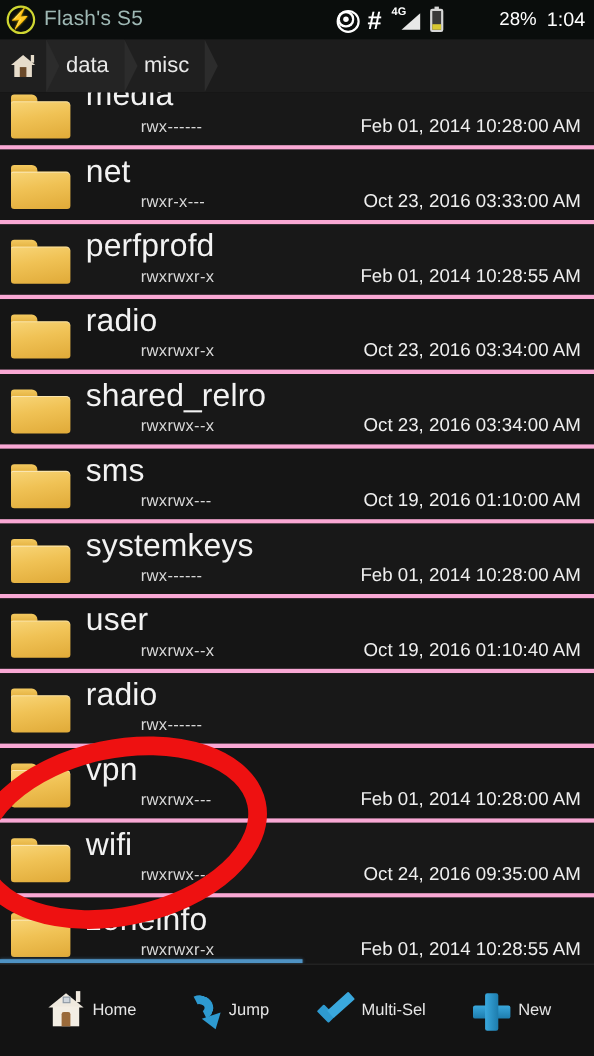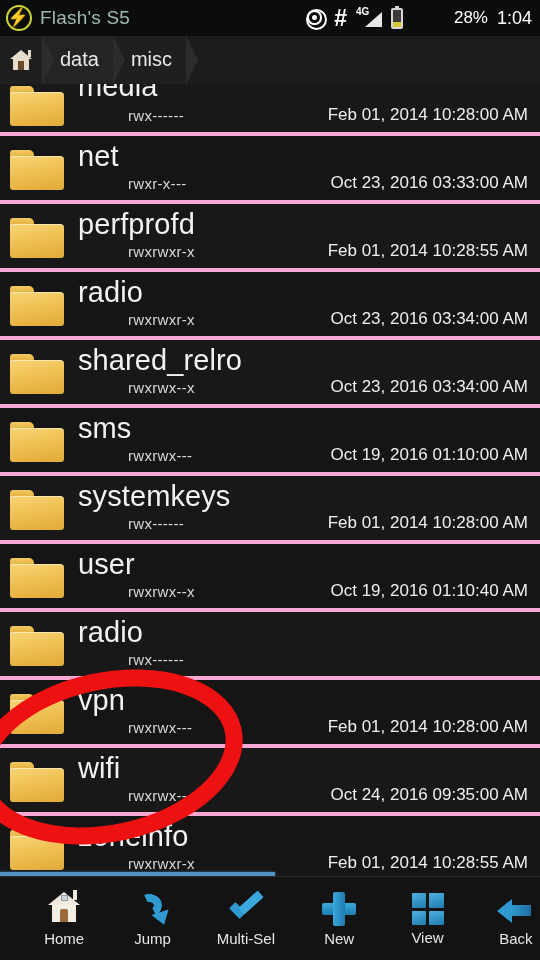--- a/index.html
+++ b/index.html
@@ -204,21 +204,21 @@
   #toolbar {
     position:absolute; left:0; bottom:0;
     width:100%; height:84px;
     background:#131313;
     border-top:1px solid #2a2a2a;
     display:flex; align-items:center;
   }
   .tb-item {
     flex:1;
     height:84px;
-    display:flex; flex-direction:column;
+    display:flex; flex-direction:row;
     align-items:center; justify-content:center;
     gap:4px;
     padding-left:40px;
   }
   .tb-label {
     font-size:15px; color:#e6e6e6;
     white-space:nowrap;
   }
   .tb-ic { width:40px; height:36px; position:relative; }
 

